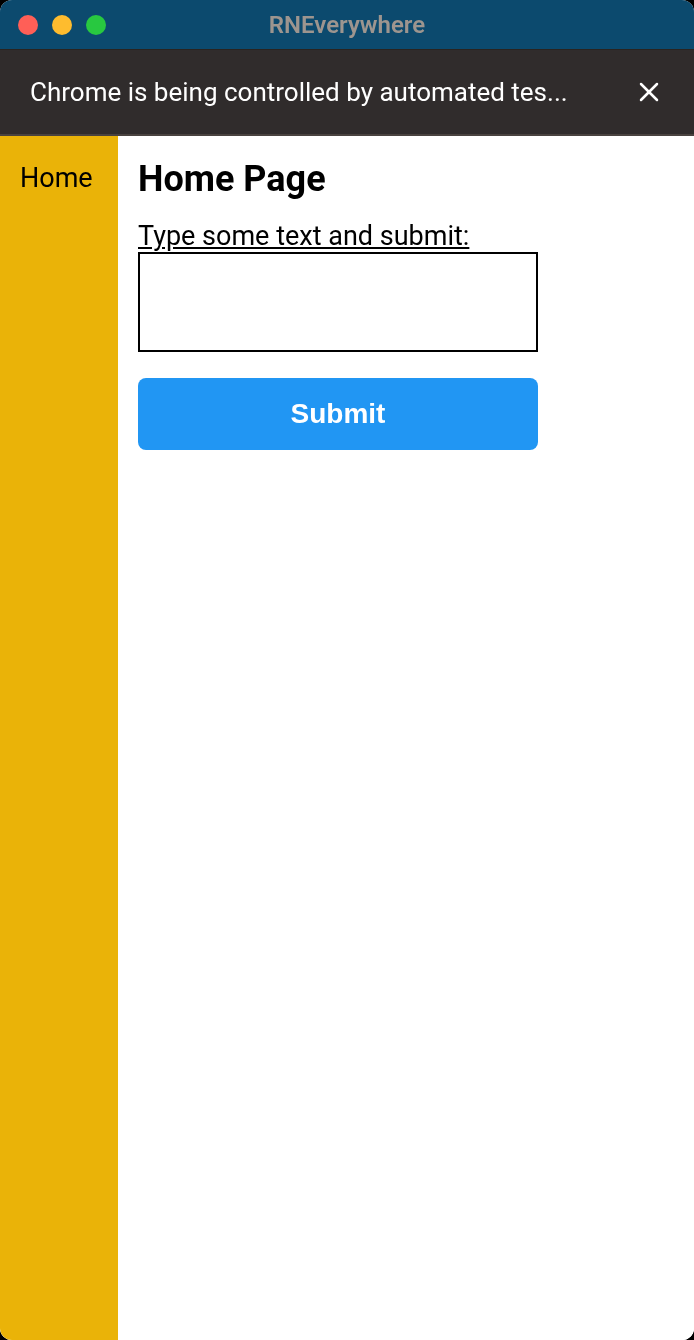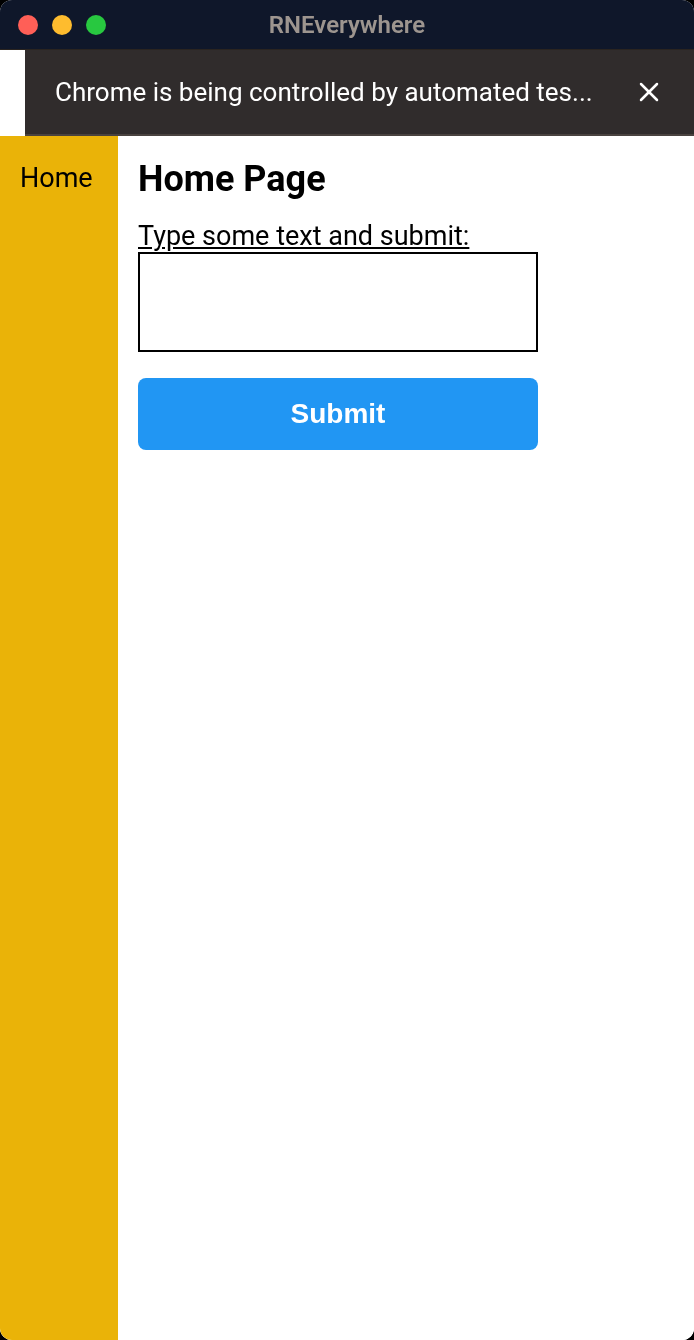--- a/index.html
+++ b/index.html
@@ -18,21 +18,21 @@
       width: 100%;
       height: 100%;
       background: #fff;
       border-radius: 12px;
       overflow: hidden;
       display: flex;
       flex-direction: column;
     }
     .titlebar {
       height: 50px;
-      background: #0f172a;
+      background: #0c4a6e;
       display: flex;
       align-items: center;
       padding: 0 18px;
       position: relative;
       border-bottom: 1px solid #2a2420;
     }
     .traffic-lights {
       display: flex;
       gap: 14px;
       align-items: center;
@@ -54,21 +54,20 @@
       font-weight: 600;
     }
     .info-bar {
       height: 86px;
       background: #302c2c;
       display: flex;
       align-items: center;
       justify-content: space-between;
       padding: 0 30px;
       border-bottom: 2px solid #49423f;
-      margin-left: 25px;
     }
     .info-text {
       color: #fff;
       font-size: 26px;
       white-space: nowrap;
       overflow: hidden;
       text-overflow: ellipsis;
       flex: 1;
       padding-right: 20px;
     }

